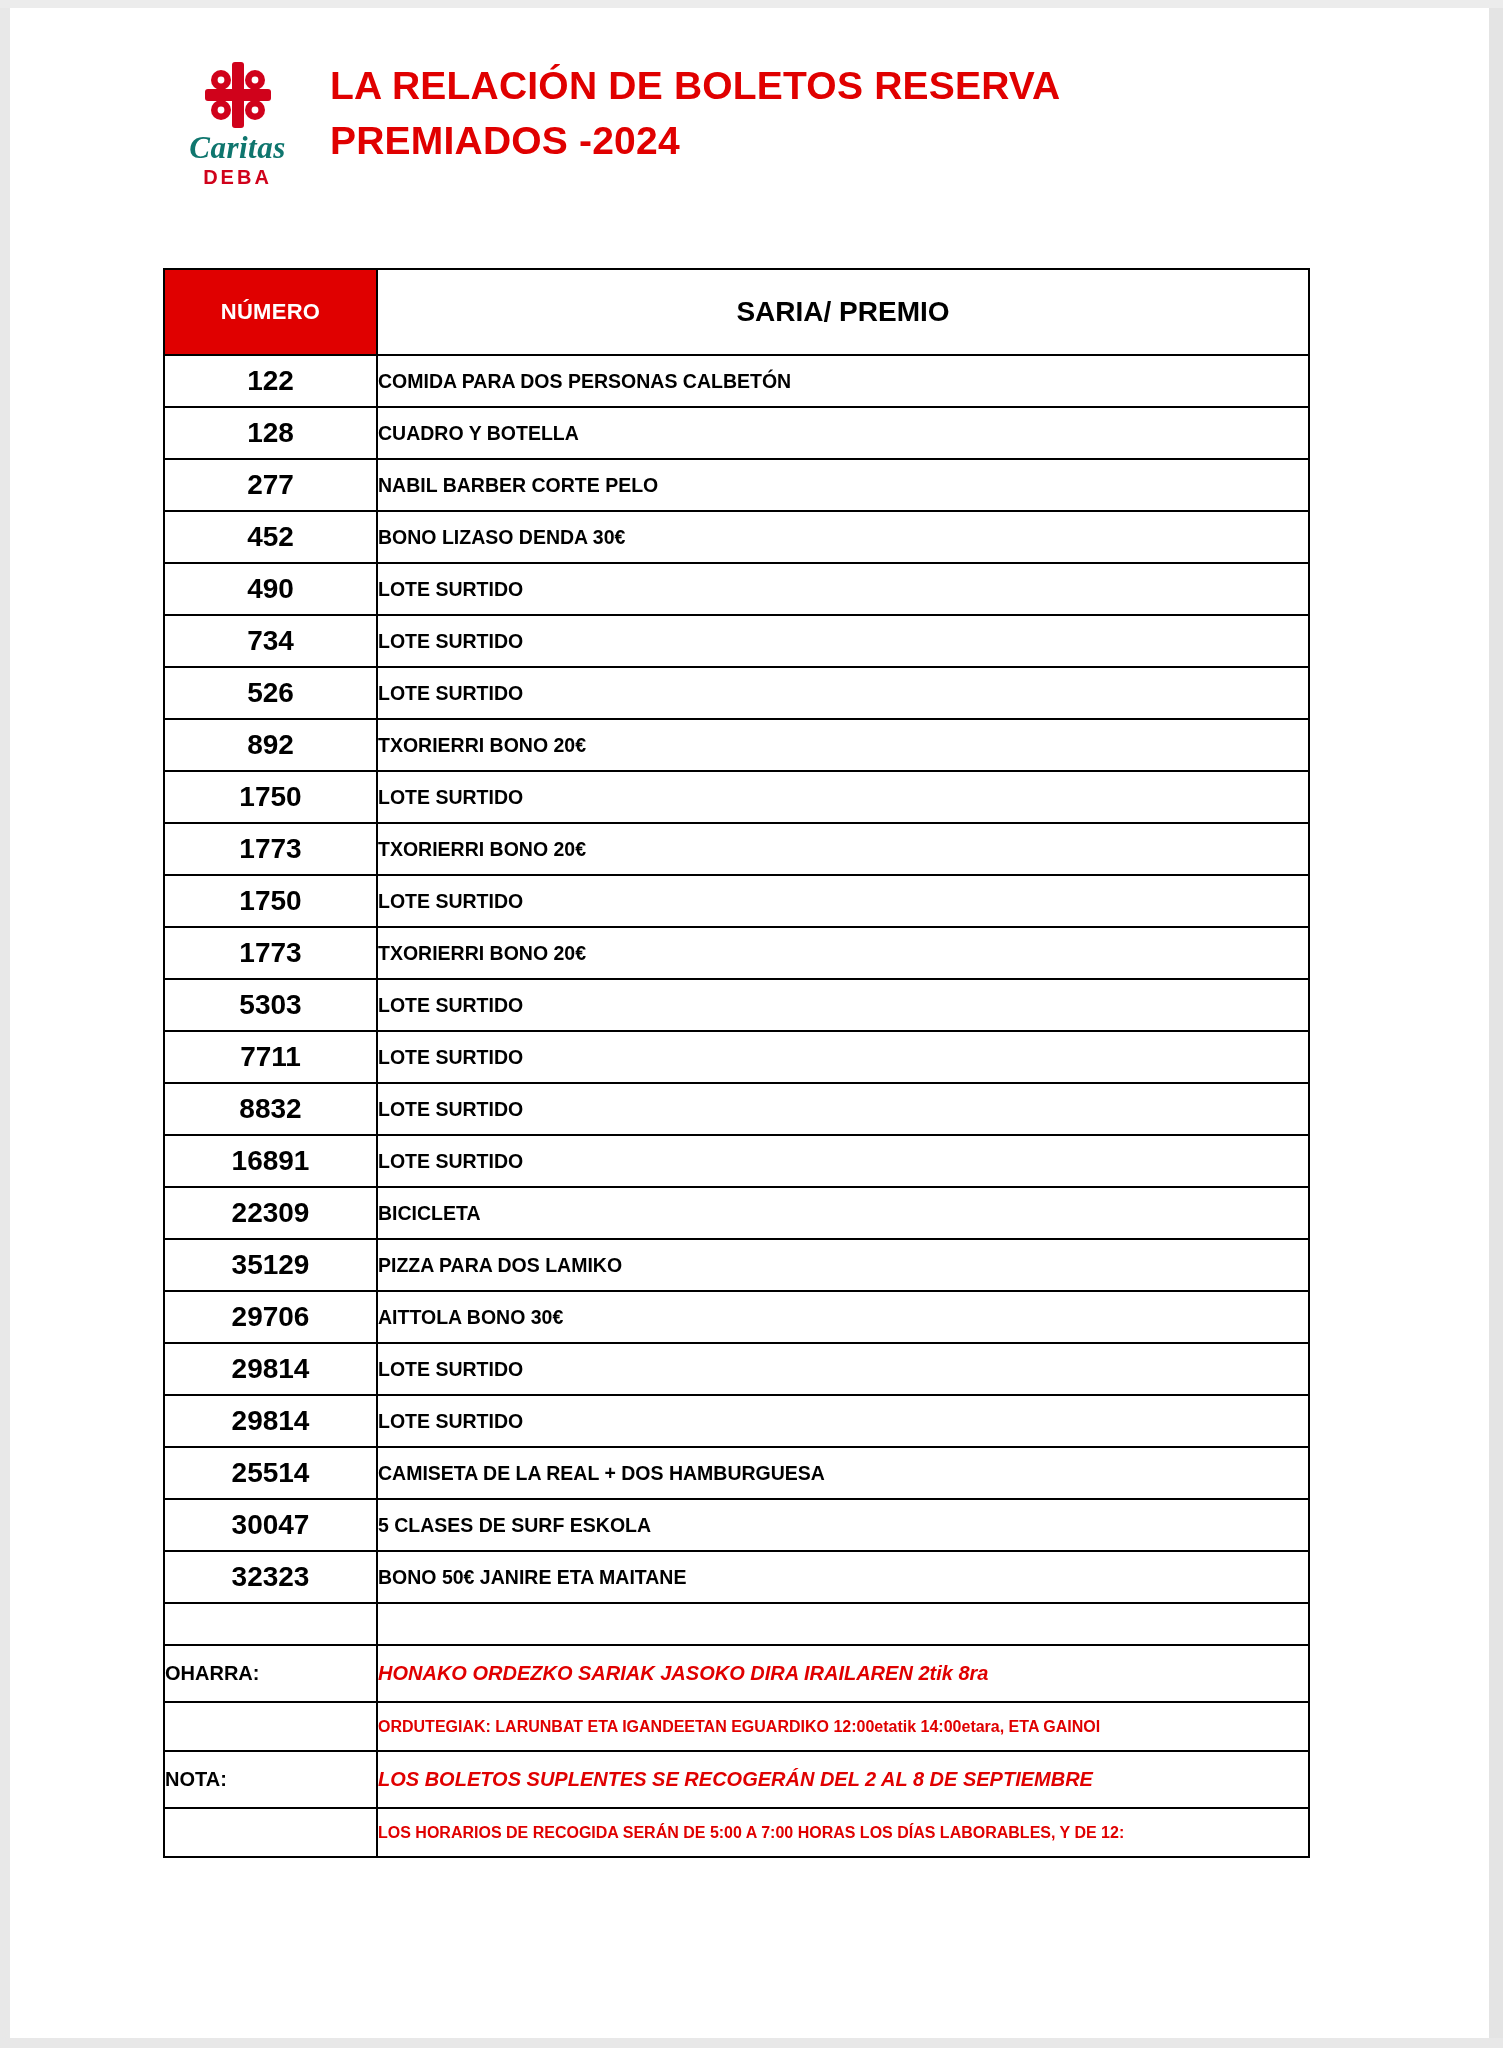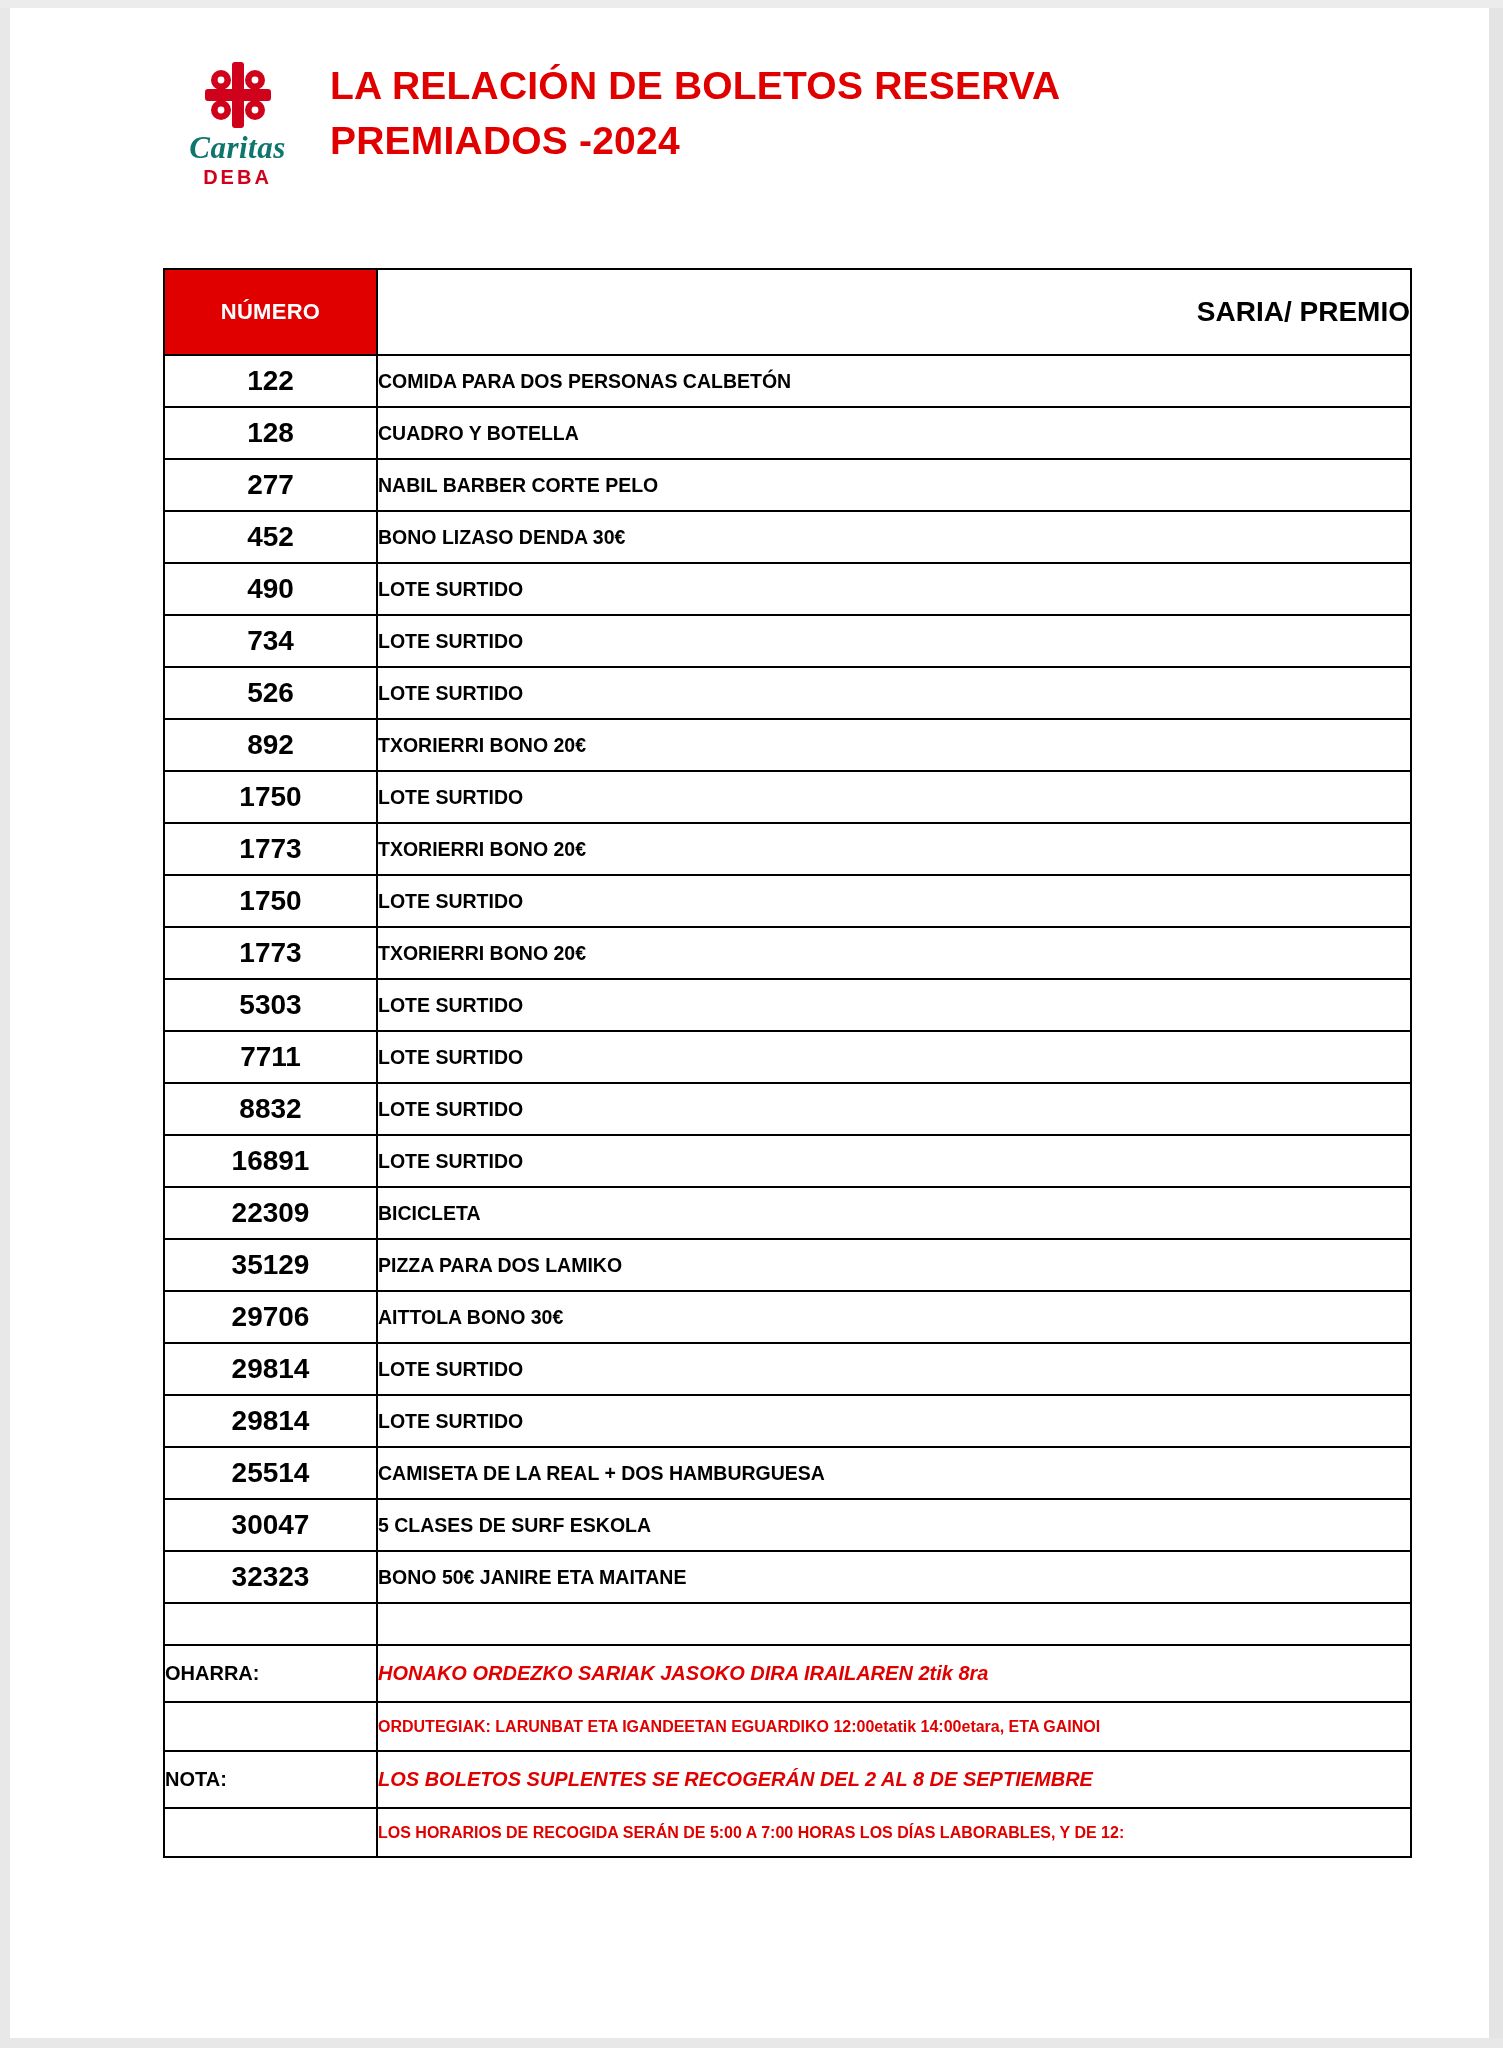--- a/index.html
+++ b/index.html
@@ -92,21 +92,21 @@
     line-height: 1.42;
     letter-spacing: 0.2px;
   }
   .title-line { display: block; white-space: nowrap; }
 
   
   .table-wrap {
     position: absolute;
     left: 163px;
     top: 268px;
-    width: 1249px;
+    width: 1147px;
   }
   table.prizes {
     border-collapse: collapse;
     width: 100%;
     table-layout: fixed;
   }
   table.prizes td, table.prizes th {
     border: 2px solid #000000;
     padding: 0;
     vertical-align: middle;
@@ -121,21 +121,21 @@
     font-size: 22px;
     text-align: center;
     height: 84px;
     letter-spacing: 0.3px;
   }
   th.head-prize {
     background: #ffffff;
     color: #000000;
     font-weight: bold;
     font-size: 28px;
-    text-align: right;
+    text-align: center;
     padding-left: 14px;
     height: 84px;
   }
 
   td.num {
     text-align: center;
     font-weight: bold;
     font-size: 28px;
     color: #000000;
     height: 50px;

